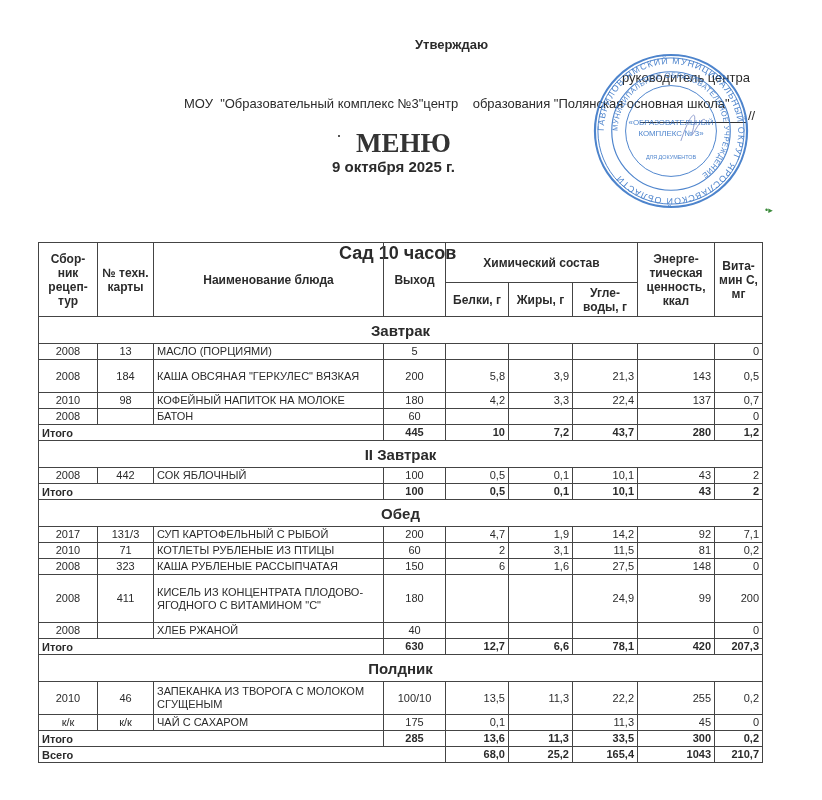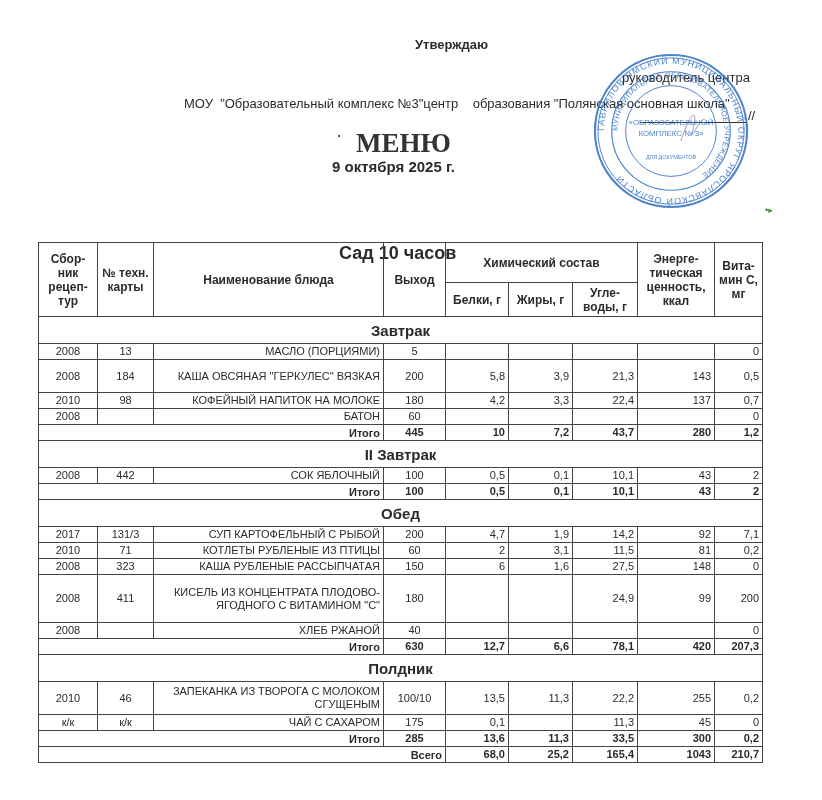--- a/index.html
+++ b/index.html
@@ -56,21 +56,21 @@
   table.menu th {
     font-size: 12px; font-weight: bold; text-align: center;
     line-height: 14px;
   }
   .sec td {
     text-align: center; font-weight: bold; font-size: 15px;
     height: 26px; padding-top: 2px;
   }
   .c { text-align: center; }
   .r { text-align: right; }
-  .l { text-align: right; }
+  .l { text-align: left; }
   tr.item td { height: 15px; }
   tr.item.tall td { height: 32px; }
   tr.item.taller td { height: 47px; }
   tr.total td { height: 15px; font-weight: bold; }
   tr.total td.lbl { font-size: 11px; vertical-align: bottom; }
 </style>
 </head>
 <body>
 
 <div class="approve">Утверждаю</div>

